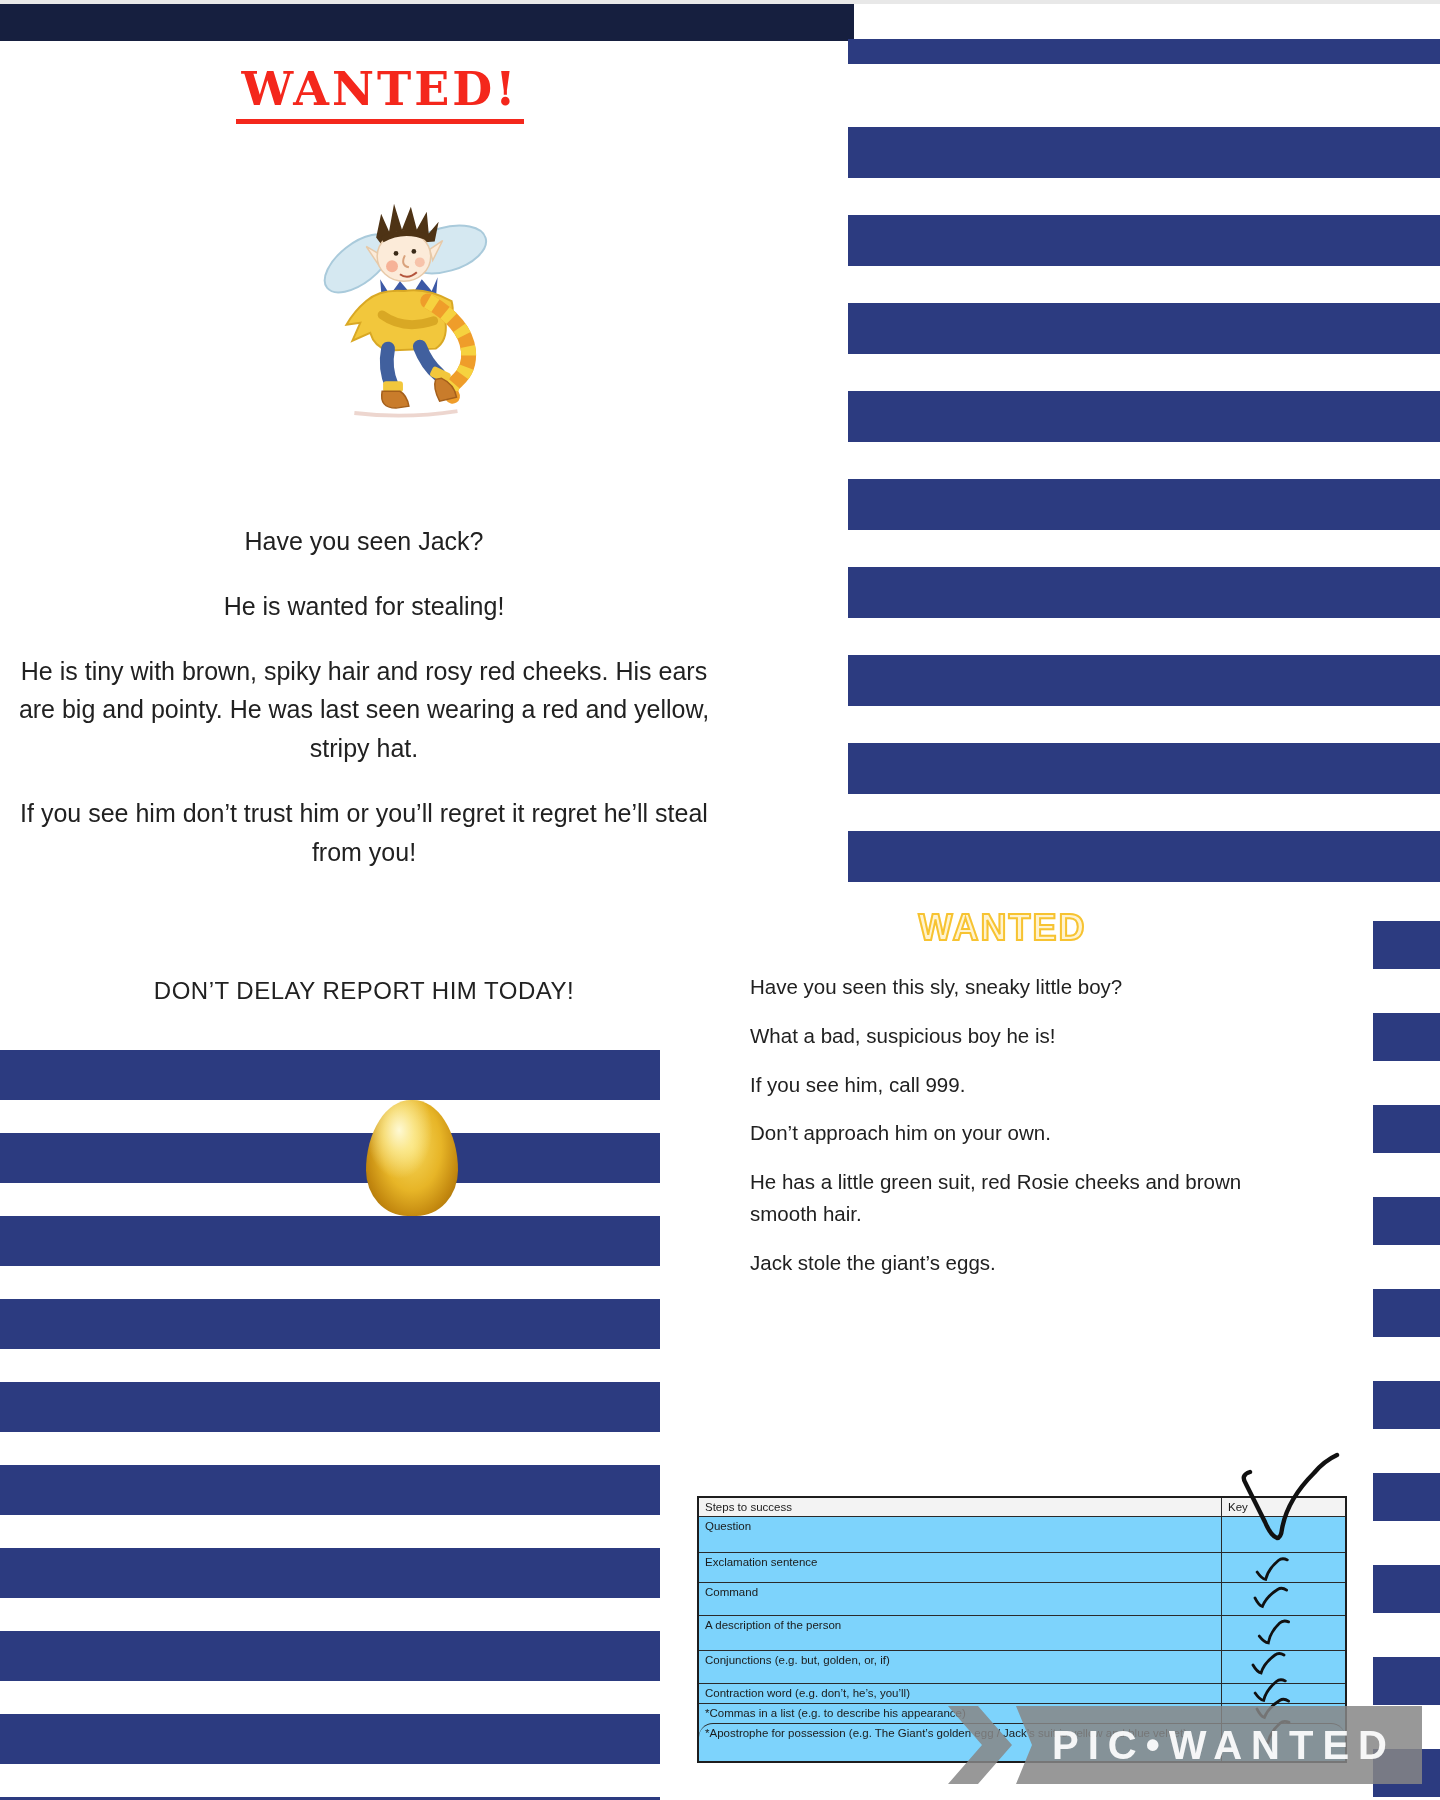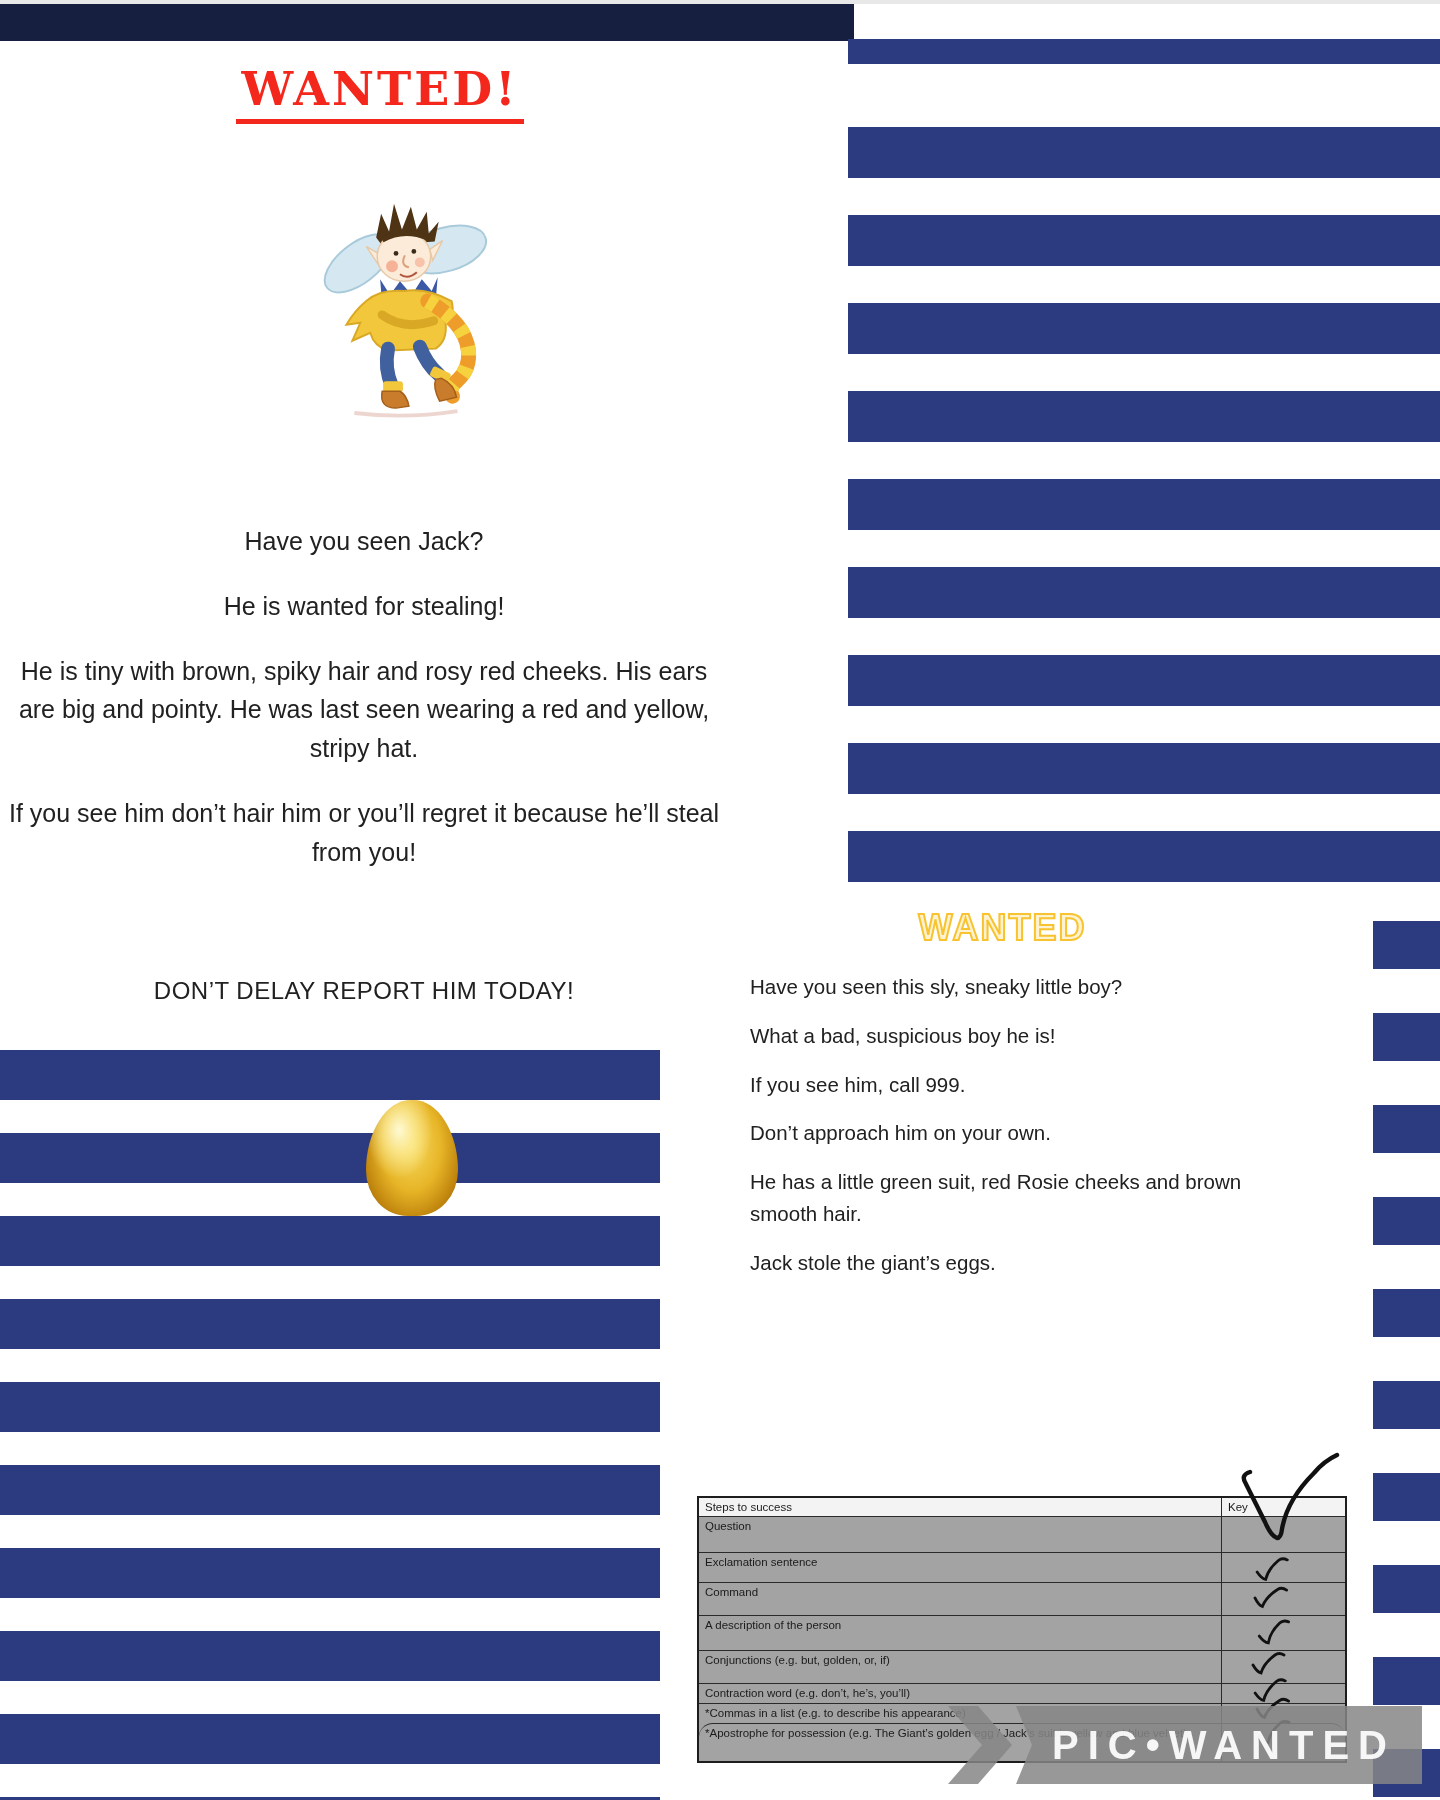--- a/index.html
+++ b/index.html
@@ -32,21 +32,21 @@
   
   .r-poster{left:750px;top:903px;width:505px;}
   .r-title{
     text-align:center;font-weight:bold;font-size:36px;letter-spacing:2px;margin:0 0 22px 0;
     color:#fff3cf;-webkit-text-stroke:2px #f7c331;text-shadow:0 0 1px #f7c331;
   }
   .r-lines{font-size:20.5px;line-height:1.55;}
   .r-lines p{margin:0 0 17px 0;}
   
   .tbl{
-    left:697px;top:1492px;width:650px;border:2px solid #1d1d1d;background:#a3a3a3;
+    left:697px;top:1492px;width:650px;border:2px solid #1d1d1d;background:#7dd3fc;
     font-size:11.5px;line-height:1.25;color:#1b1b1b;box-sizing:border-box;
   }
   .t-row{display:flex;border-top:1.5px solid #2a2a2a;box-sizing:border-box;}
   .t-row:first-child{border-top:none;background:#f3f3f3;}
   .t-label{flex:1 1 auto;padding:2px 6px;box-sizing:border-box;}
   .t-key{width:124px;flex:0 0 124px;border-left:1.5px solid #2a2a2a;position:relative;padding:2px 6px;box-sizing:border-box;overflow:visible;}
   .tick{position:absolute;pointer-events:none;}
   .big-tick{left:1234px;top:1444px;width:112px;height:118px;z-index:6;}
   
   .wm-chevron{
@@ -135,21 +135,21 @@
       <path d="M86 209 Q83 226 100 226 L113 224 Q111 213 104 209 Z" fill="#c97c2b" stroke="#a45f1b" stroke-width="1.5"></path>
       <path d="M146 196 Q159 202 161 215 L144 219 Q137 206 140 197 Z" fill="#c97c2b" stroke="#a45f1b" stroke-width="1.5"></path>
       <path d="M58 231 Q110 237 162 229" stroke="#e5c4ba" stroke-width="4" fill="none" opacity="0.7"></path>
     </svg>
   </div>
 
   <div class="abs l-text" id="l-paragraphs">
       <p>Have you seen Jack?</p>
       <p>He is wanted for stealing!</p>
       <p>He is tiny with brown, spiky hair and rosy red cheeks. His ears are big and pointy. He was last seen wearing a red and yellow, stripy hat.</p>
-      <p>If you see him don’t hair him or you’ll regret it because he’ll steal from you!</p>
+      <p>If you see him don’t trust him or you’ll regret it regret he’ll steal from you!</p>
     </div>
 
   <div class="abs l-cta">DON’T DELAY REPORT HIM TODAY!</div>
 
   <div class="abs egg"></div>
 
   <div class="abs r-poster">
     <h2 class="r-title" id="r-title" style="color: rgb(255, 243, 207);">WANTED</h2>
     <div class="r-lines" id="r-lines">
         <p>Have you seen this sly, sneaky little boy?</p>

